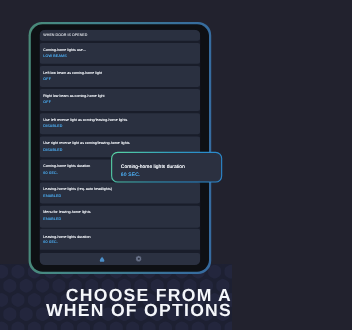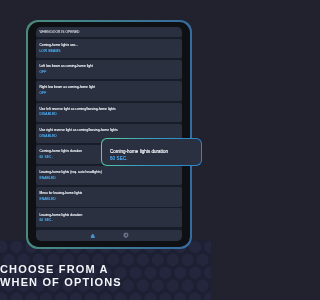--- a/index.html
+++ b/index.html
@@ -5,22 +5,22 @@
 <style>
   html,body{margin:0;padding:0;}
   body{width:211px;height:300px;overflow:hidden;background:#22222e;
        font-family:"Liberation Sans",sans-serif;-webkit-font-smoothing:antialiased;}
   .stage{position:relative;width:211px;height:300px;overflow:hidden;}
 
   
   .caption-panel{position:absolute;left:0;top:240px;width:211px;height:60px;
      background:#1d2032;overflow:hidden;}
   .hexpattern{position:absolute;left:-6px;top:-6px;width:223px;height:72px;}
-  .caption{position:absolute;left:0;top:262.6px;width:211px;text-align:left;
-     color:#f4f6fa;font-size:11px;font-weight:700;letter-spacing:1.15px;line-height:13.6px;}
+  .caption{position:absolute;left:0;top:262.6px;width:211px;text-align:right;
+     color:#f4f6fa;font-size:16px;font-weight:700;letter-spacing:1.15px;line-height:13.6px;}
 
   
   .device{position:absolute;left:26.2px;top:20.1px;width:165.6px;height:228.6px;
      border-radius:12px;
      background:linear-gradient(92deg,#4a8a78 0%,#458886 20%,#41808e 42%,#3c7795 62%,#386f9c 80%,#366ba0 100%);
      padding:1.6px;box-sizing:border-box;}
   .device-inner{position:relative;width:100%;height:100%;border-radius:10.8px;
      background:#0e1014;box-sizing:border-box;}
   .screen{position:absolute;left:8.1px;top:5.2px;right:8.4px;bottom:6.2px;border-radius:5px;
      background:#191d2a;overflow:hidden;}

